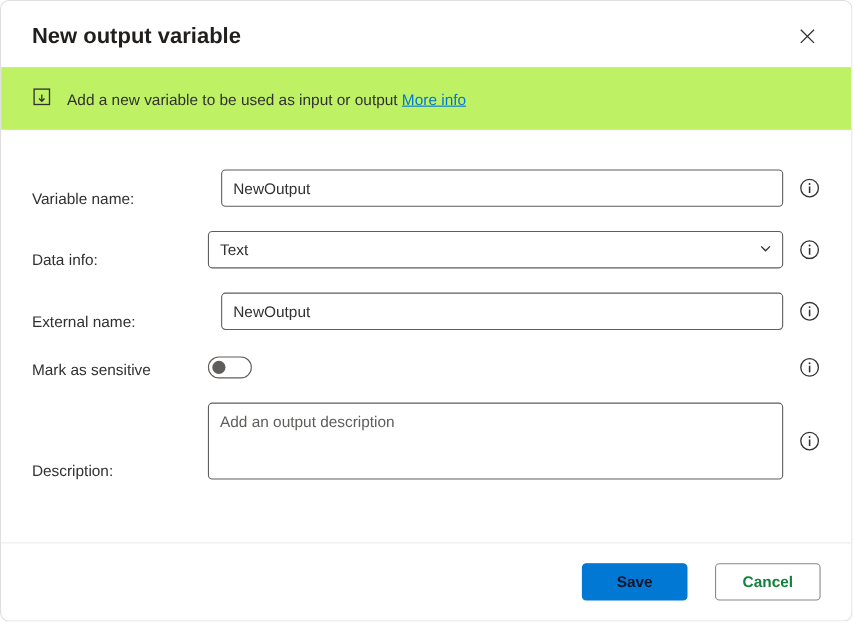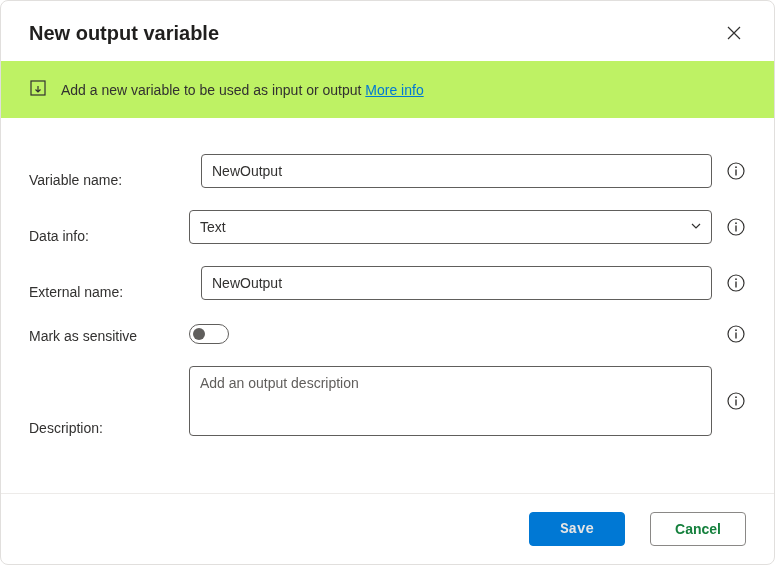--- a/index.html
+++ b/index.html
@@ -183,23 +183,22 @@
       height: 34px;
       border-radius: 4px;
       font-size: 14px;
       font-family: inherit;
       font-weight: 600;
       cursor: pointer;
       padding: 0 20px;
     }
     .btn-primary {
       background: #0078d4;
-      color: #e5e5e5;
+      color: #0f172a;
       border: 1px solid #0078d4;
-      font-family: Liberation Mono, monospace;
     }
     .btn-secondary {
       background: #fff;
       color: #15803d;
       border: 1px solid #8a8886;
       margin-left: 15px;
     }
   </style>
 </head>
 <body>

